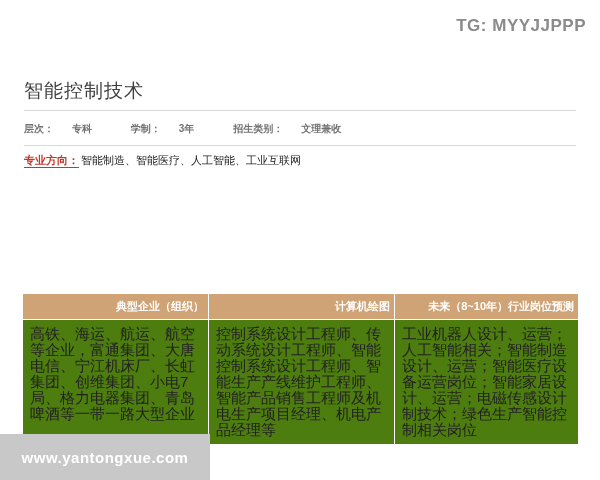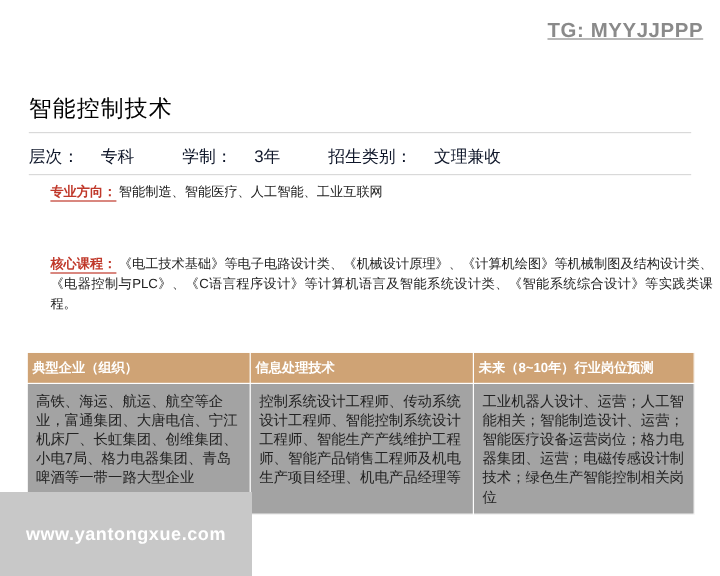--- a/index.html
+++ b/index.html
@@ -26,68 +26,66 @@
     position: absolute;
     right: 0;
     top: 10px;
     background: #ffffff;
     color: #8a8a8a;
     font-size: 17px;
     font-weight: bold;
     padding: 6px 14px 6px 16px;
     letter-spacing: 0.5px;
     font-family: "Liberation Sans", sans-serif;
-    text-decoration: underline;
   }
   
   .title {
     position: absolute;
     left: 24px;
     top: 78px;
     font-size: 19px;
-    color: #000000;
+    color: #404040;
     letter-spacing: 1px;
     font-family: "Liberation Sans", sans-serif;
   }
   .title-rule {
     position: absolute;
     left: 24px;
     top: 110px;
     width: 552px;
     height: 1px;
     background: #d9d9d9;
   }
   
   .meta {
     position: absolute;
     left: 24px;
     top: 122px;
-    font-size: 14px;
-    color: #0f172a;
-    font-weight: normal;
+    font-size: 10px;
+    color: #737373;
+    font-weight: bold;
   }
   .meta span { margin-right: 18px; }
   .meta-rule {
     position: absolute;
     left: 24px;
     top: 145px;
     width: 552px;
     height: 1px;
     background: #d9d9d9;
   }
   
   .block {
     position: absolute;
     left: 24px;
     width: 552px;
     font-size: 11px;
     line-height: 17px;
     color: #222222;
     text-align: justify;
-    margin-left: 18px;
   }
   .lbl {
     color: #c0392b;
     font-weight: bold;
     border-bottom: 1px solid #c0392b;
     padding-bottom: 1px;
     margin-right: 2px;
   }
   .b1 { top: 152px; }
   .b2 { top: 174px; }
@@ -102,43 +100,43 @@
     width: 556px;
     border-collapse: collapse;
     table-layout: fixed;
   }
   .table th {
     background: #cfa375;
     color: #ffffff;
     font-size: 11px;
     font-weight: bold;
     padding: 5px 4px;
-    text-align: left;
+    text-align: right;
     border: 1px solid #ffffff;
   }
   .table td {
     vertical-align: top;
-    font-size: 12px;
+    font-size: 15px;
     line-height: 16px;
     color: #222222;
     padding: 6px 7px 6px 7px;
     border: 1px solid #ffffff;
-    background: #a3a3a3;
+    background: #4d7c0f;
   }
   .col1 { width: 186px; }
   .col2 { width: 186px; }
   .col3 { width: 184px; }
 
   
   .wm {
     position: absolute;
     left: 0;
     bottom: 0;
     width: 210px;
-    height: 70px;
+    height: 46px;
     background: #c8c8c8;
     color: #ffffff;
     font-size: 15px;
     font-weight: bold;
     display: flex;
     align-items: center;
     justify-content: center;
     letter-spacing: 0.5px;
   }
 </style>
@@ -157,42 +155,39 @@
     <span><span>学制：</span><span>3年</span></span>
     <span><span>招生类别：</span><span>文理兼收</span></span>
   </div>
   <div class="meta-rule"></div>
 
   <div class="block b1">
     <span class="lbl">专业方向：</span><span>智能制造、智能医疗、人工智能、工业互联网</span>
   </div>
 
 
-  <div class="block b3">
-    <span class="lbl">核心课程：</span><span>《电工技术基础》等电子电路设计类、《机械设计原理》、《计算机绘图》等机械制图及结构设计类、《电器控制与PLC》、《C语言程序设计》等计算机语言及智能系统设计类、《智能系统综合设计》等实践类课程。</span>
-  </div>
 
 
   <table class="table">
     <colgroup>
       <col class="col1">
         <col class="col2">
         <col class="col3">
     </colgroup>
     <thead>
       <tr>
         <th>典型企业（组织）</th>
-        <th>信息处理技术</th>
+        <th>计算机绘图</th>
         <th>未来（8~10年）行业岗位预测</th>
       </tr>
     </thead>
     <tbody>
       <tr>
         <td>高铁、海运、航运、航空等企业，富通集团、大唐电信、宁江机床厂、长虹集团、创维集团、小电7局、格力电器集团、青岛啤酒等一带一路大型企业</td>
         <td>控制系统设计工程师、传动系统设计工程师、智能控制系统设计工程师、智能生产产线维护工程师、智能产品销售工程师及机电生产项目经理、机电产品经理等</td>
-        <td>工业机器人设计、运营；人工智能相关；智能制造设计、运营；智能医疗设备运营岗位；格力电器集团、运营；电磁传感设计制技术；绿色生产智能控制相关岗位</td>
+        <td>工业机器人设计、运营；人工智能相关；智能制造设计、运营；智能医疗设备运营岗位；智能家居设计、运营；电磁传感设计制技术；绿色生产智能控制相关岗位</td>
       </tr>
     </tbody>
   </table>
 
   <div class="wm">www.yantongxue.com</div>
 
 </div>
 
 </body></html>

